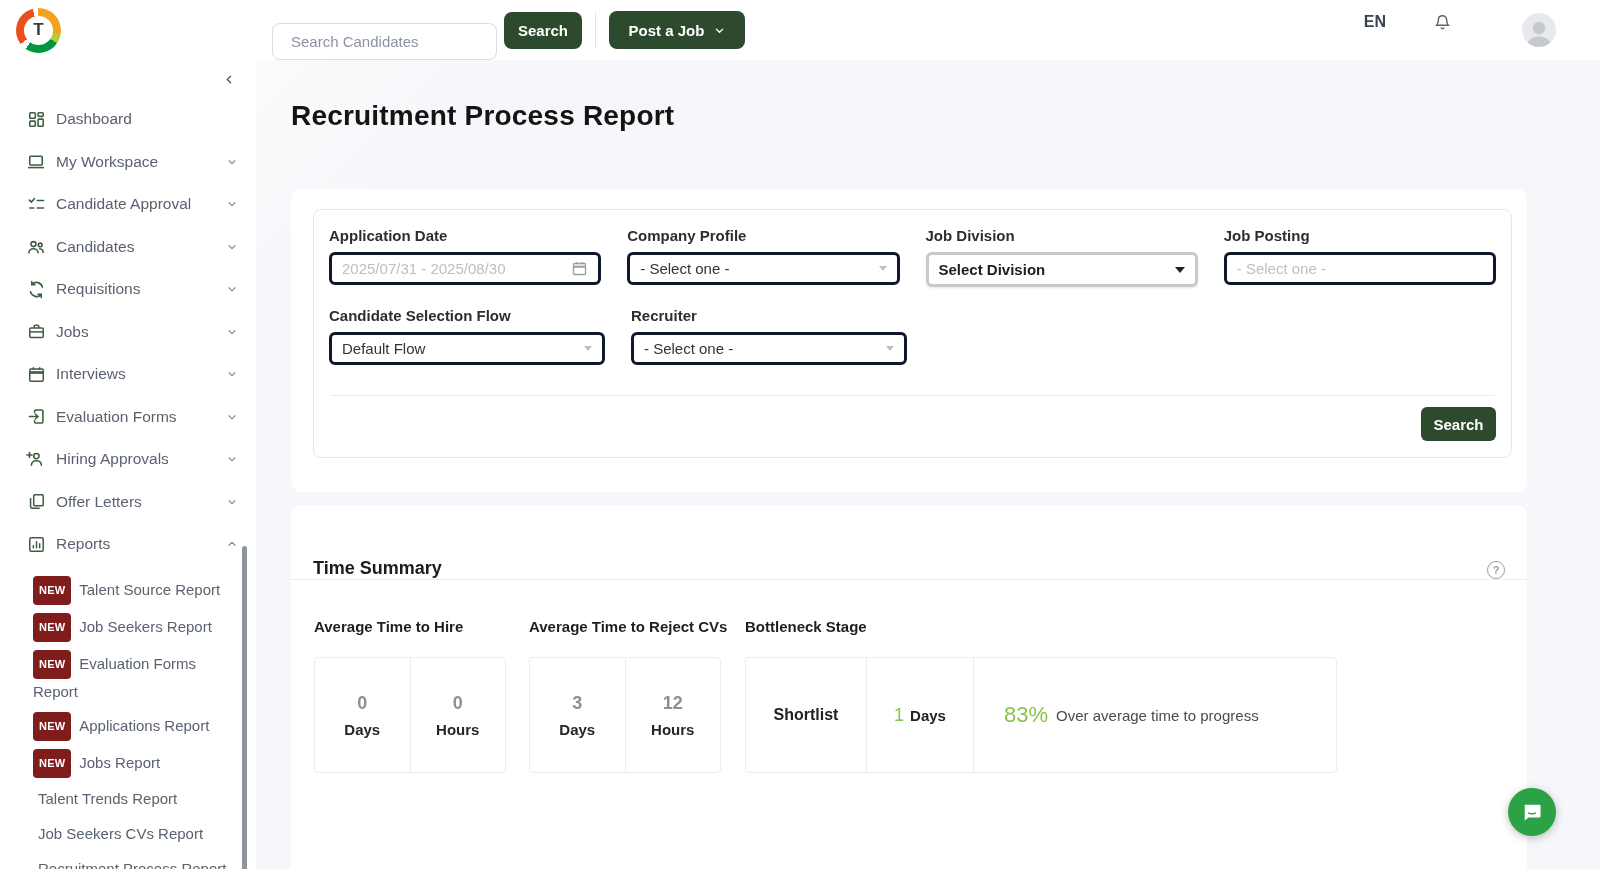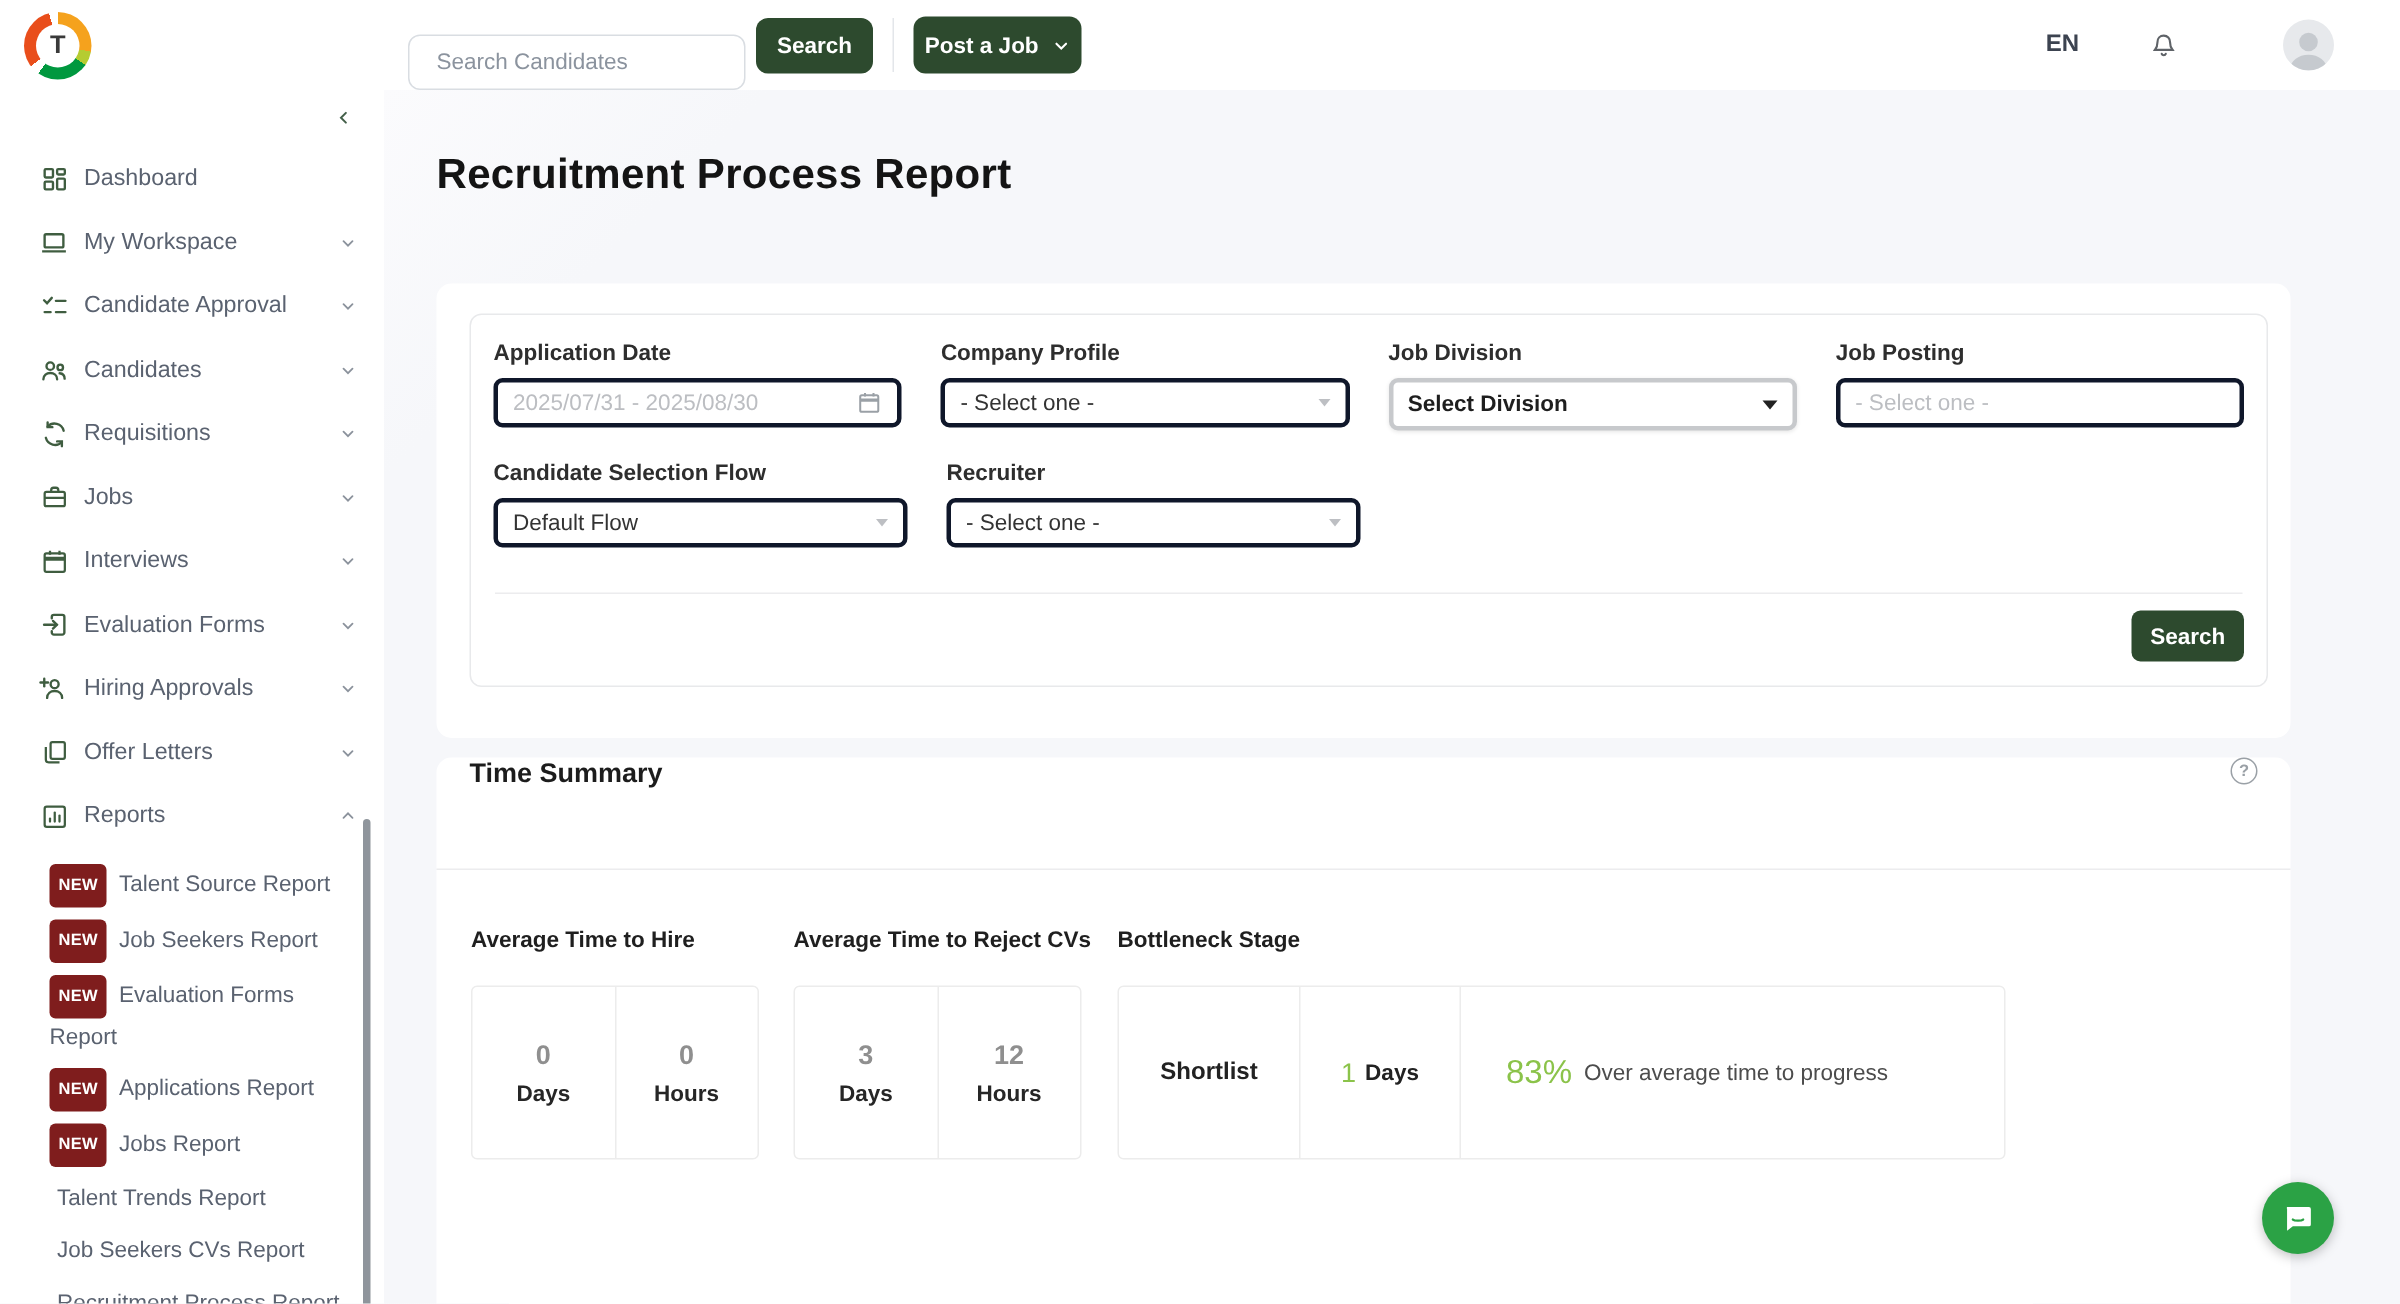--- a/index.html
+++ b/index.html
@@ -9,22 +9,22 @@
   .topbar { position:absolute; top:0; left:0; width:1600px; height:60px; background:#ffffff; display:flex; align-items:center; padding:0 44px 0 16px; z-index:5; }
   .logo { width:45px; height:45px; border-radius:50%; position:relative; flex:0 0 auto;
     background:conic-gradient(from 0deg, #f5a21d 0deg 100deg, #b5cc31 100deg 125deg, #00983f 125deg 215deg, #ffffff 215deg 233deg, #e94e1b 233deg 345deg, #ffffff 345deg 360deg); }
   .logo-inner { position:absolute; left:8px; top:8px; width:29px; height:29px; background:#fff; border-radius:50%; display:flex; align-items:center; justify-content:center; font-weight:800; font-size:17px; color:#3a3a3a; }
   .search-wrap { margin-left:211px; width:225px; height:37px; border:1px solid #d9dde2; border-radius:8px; background:#fff; display:flex; align-items:center; padding:0 10px;margin-top:22px; }
   .search-wrap input { border:none; outline:none; flex:1; font-size:15px; color:#333; margin-left:8px; font-family:inherit; }
   .search-wrap input::placeholder { color:#8b939e; }
   .btn-green { background:#2d4a2e; color:#fff; border:none; border-radius:8px; font-size:15px; font-weight:600; cursor:pointer; font-family:inherit; }
   .topbar-search-btn { margin-left:7px; width:78px; height:37px; }
   .topbar-divider { width:1px; height:36px; background:#e3e6ea; margin:0 13px; }
-  .post-job-btn { width:112px; height:38px; display:flex; align-items:center; justify-content:center; gap:10px; }
-  .topbar-right { margin-left:auto; display:flex; align-items:center; }
+  .post-job-btn { width:136px; height:38px; display:flex; align-items:center; justify-content:center; gap:10px; }
+  .topbar-right { margin-left:auto; display:flex; }
   .lang { font-size:16px; font-weight:700; color:#3c4350; cursor:pointer; }
   .bell { margin-left:47px; cursor:pointer; display:flex; }
   .avatar { margin-left:70px; width:34px; height:34px; border-radius:50%; background:#e7e9ec; overflow:hidden; display:flex; align-items:flex-end; justify-content:center; cursor:pointer; }
 
   
   .sidebar { position:absolute; top:60px; left:0; width:256px; bottom:0; background:#ffffff; overflow:hidden; }
   .collapse-btn { position:absolute; top:12px; right:20px; color:#44604a; cursor:pointer; }
   .nav { padding-top:38px; }
   .nav-item { height:42.5px; display:flex; align-items:center; padding:0 18px 0 26px; color:#5a6270; font-size:15.5px; cursor:pointer; }
   .nav-item .nav-ic { width:20px; height:20px; margin-right:10px; color:#3f5d40; flex:0 0 auto; display:flex; align-items:center; justify-content:center; }
@@ -51,21 +51,21 @@
   .f-control input::placeholder { color:#bcbec2; }
   .caret { width:0; height:0; border-left:4.5px solid transparent; border-right:4.5px solid transparent; border-top:5.5px solid #bdbfc3; margin-left:auto; }
   .f-division { border-color:#c7c9cc; box-shadow:0 1px 3px rgba(0,0,0,.10); height:35px; font-weight:600; color:#1e1e1e; }
   .f-division .caret { border-top-color:#222; border-top-width:6px; border-left-width:5px; border-right-width:5px; }
   .row2 { margin-top:20px; }
   .panel-divider { height:1px; background:#ececee; margin:30px 1px 0; }
   .panel-footer { display:flex; justify-content:flex-end; margin-top:11px; }
   .filter-search-btn { width:75px; height:34px; border-radius:6px; }
 
   .summary-card { margin-top:13px; height:420px; }
-  .summary-header { height:75px; display:flex; align-items:flex-start; padding:0 22px; border-bottom:1px solid #ececee; }
+  .summary-header { height:75px; display:flex; align-items:flex-end; padding:0 22px; border-bottom:1px solid #ececee; }
   .summary-title { font-size:18px; font-weight:700; color:#1c1c1c; }
   .help-icon { margin-left:auto; width:18px; height:18px; border:1.6px solid #9aa0a6; border-radius:50%; color:#9aa0a6; font-size:11px; font-weight:700; display:flex; align-items:center; justify-content:center; cursor:pointer; }
   .summary-body { padding:38px 23px 0; }
   .stat-labels { display:flex; }
   .stat-label { font-size:15px; font-weight:700; color:#1f1f1f; }
   .w1 { width:215px; } .w2 { width:216px; }
   .stat-boxes { display:flex; margin-top:22px; }
   .stat-box { border:1px solid #ececec; border-radius:4px; height:116px; display:flex; background:#fff; }
   .sb-small { width:192px; } .sb-small + .sb-small { margin-left:0; }
   .box-gap1 { margin-right:23px; } .box-gap2 { margin-right:24px; }

